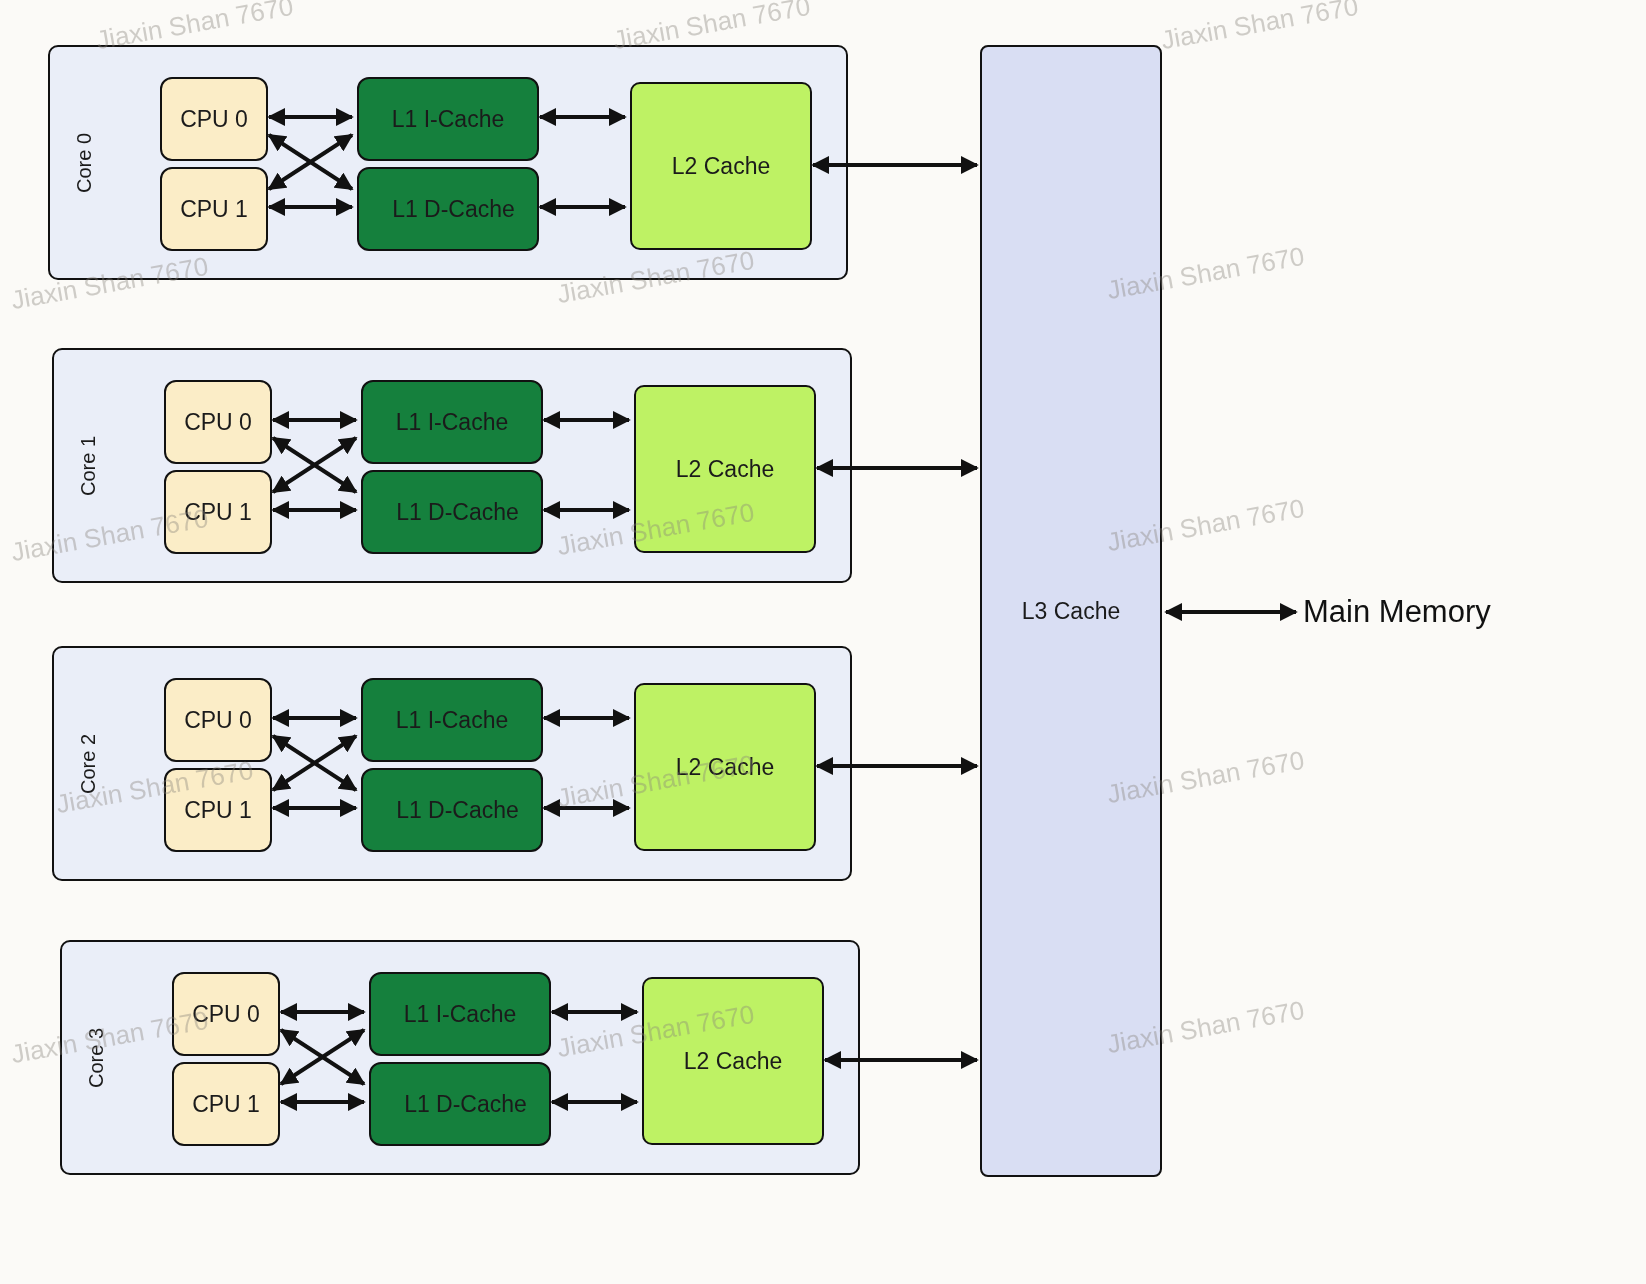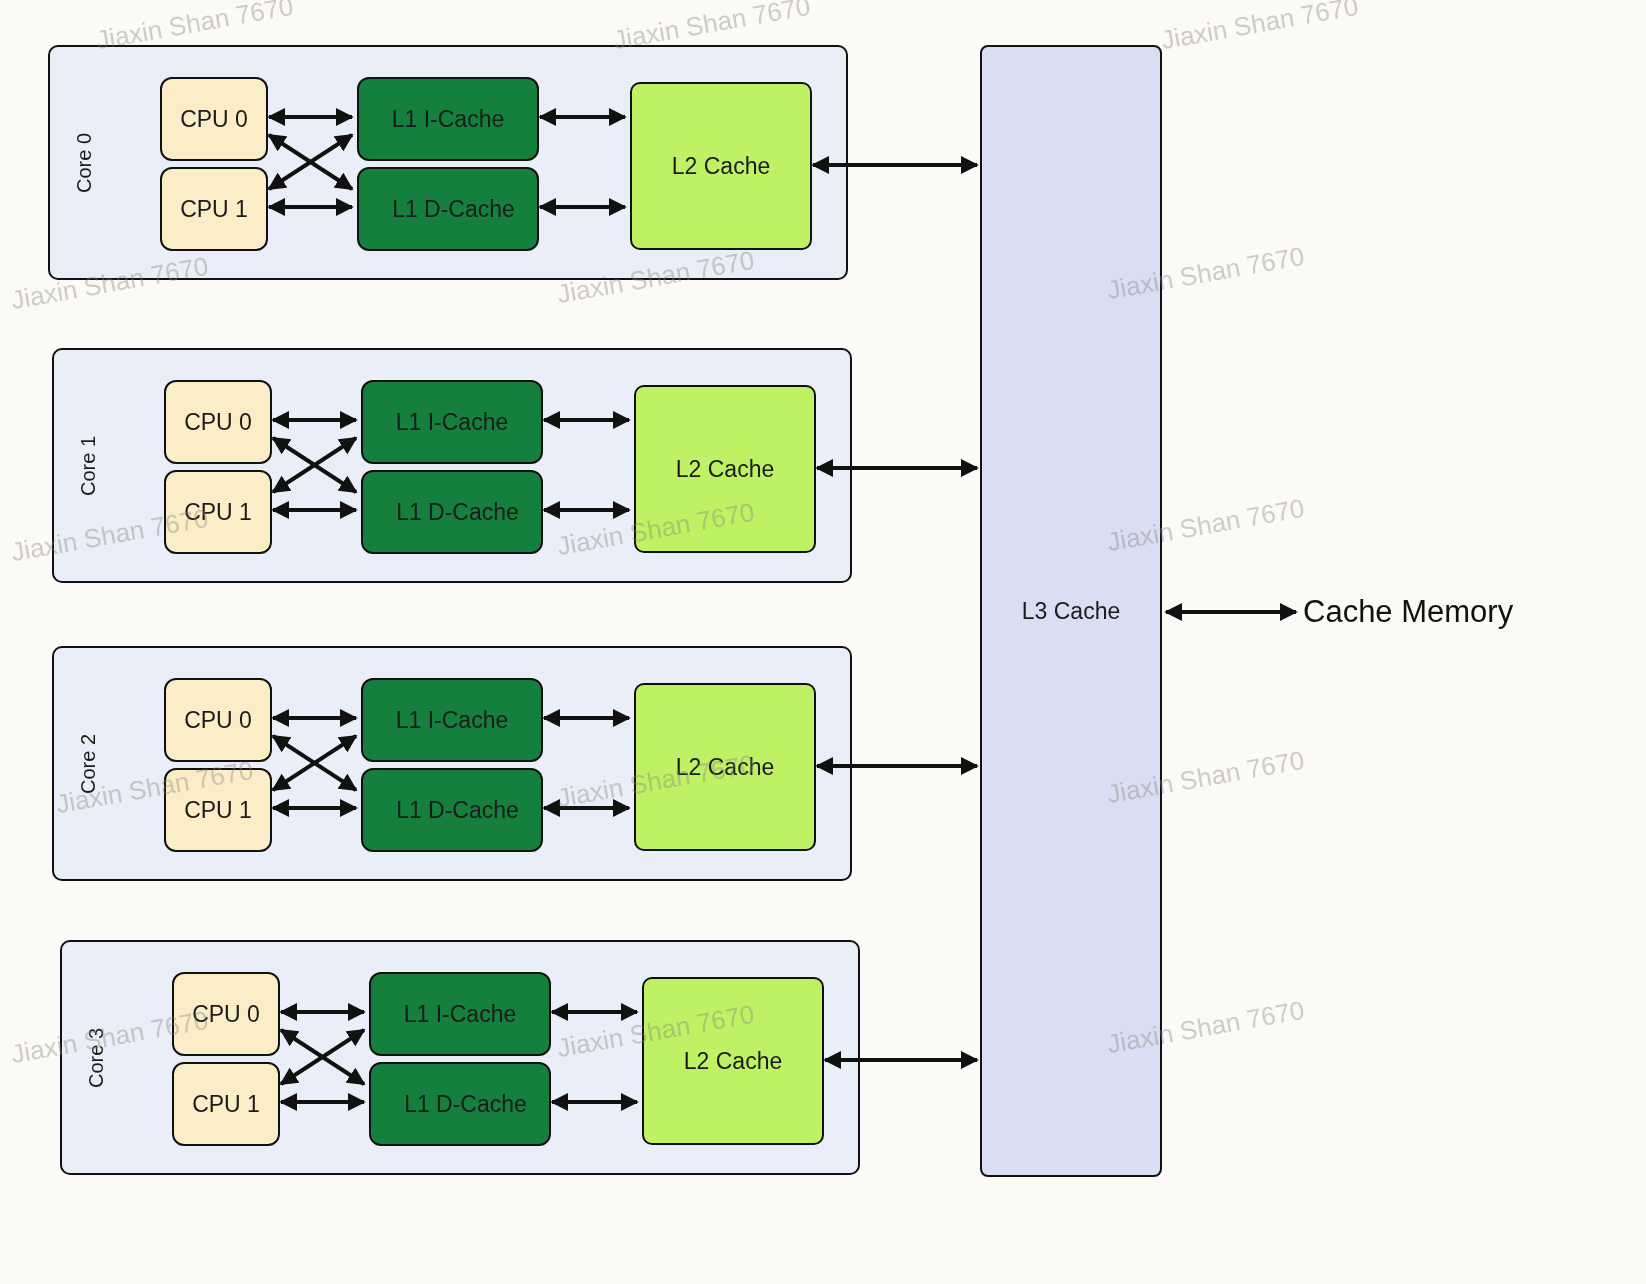--- a/index.html
+++ b/index.html
@@ -80,21 +80,21 @@
     <div class="core-label">Core 3</div>
     <div class="box cpu cpu0">CPU 0</div>
     <div class="box cpu cpu1">CPU 1</div>
     <div class="box l1 l1i">L1 I-Cache</div>
     <div class="box l1 l1d">L1 D-Cache</div>
     <div class="box l2">L2 Cache</div>
   </div>
 
   <div class="l3">L3 Cache</div>
 
-  <div class="main-memory">Cache Memory</div>
+  <div class="main-memory">Main Memory</div>
 
   <svg class="arrows" width="1646" height="1284" viewBox="0 0 1646 1284">
     <defs>
       <marker id="ah" viewBox="0 0 10 10" markerWidth="4.5" markerHeight="4.5" refX="9" refY="5" orient="auto-start-reverse" markerUnits="strokeWidth">
         <path d="M0,0 L10,5 L0,10 z" fill="#111"></path>
       </marker>
     </defs>
     <g stroke="#111" stroke-width="4" fill="none" marker-start="url(#ah)" marker-end="url(#ah)">
 
       <g>

